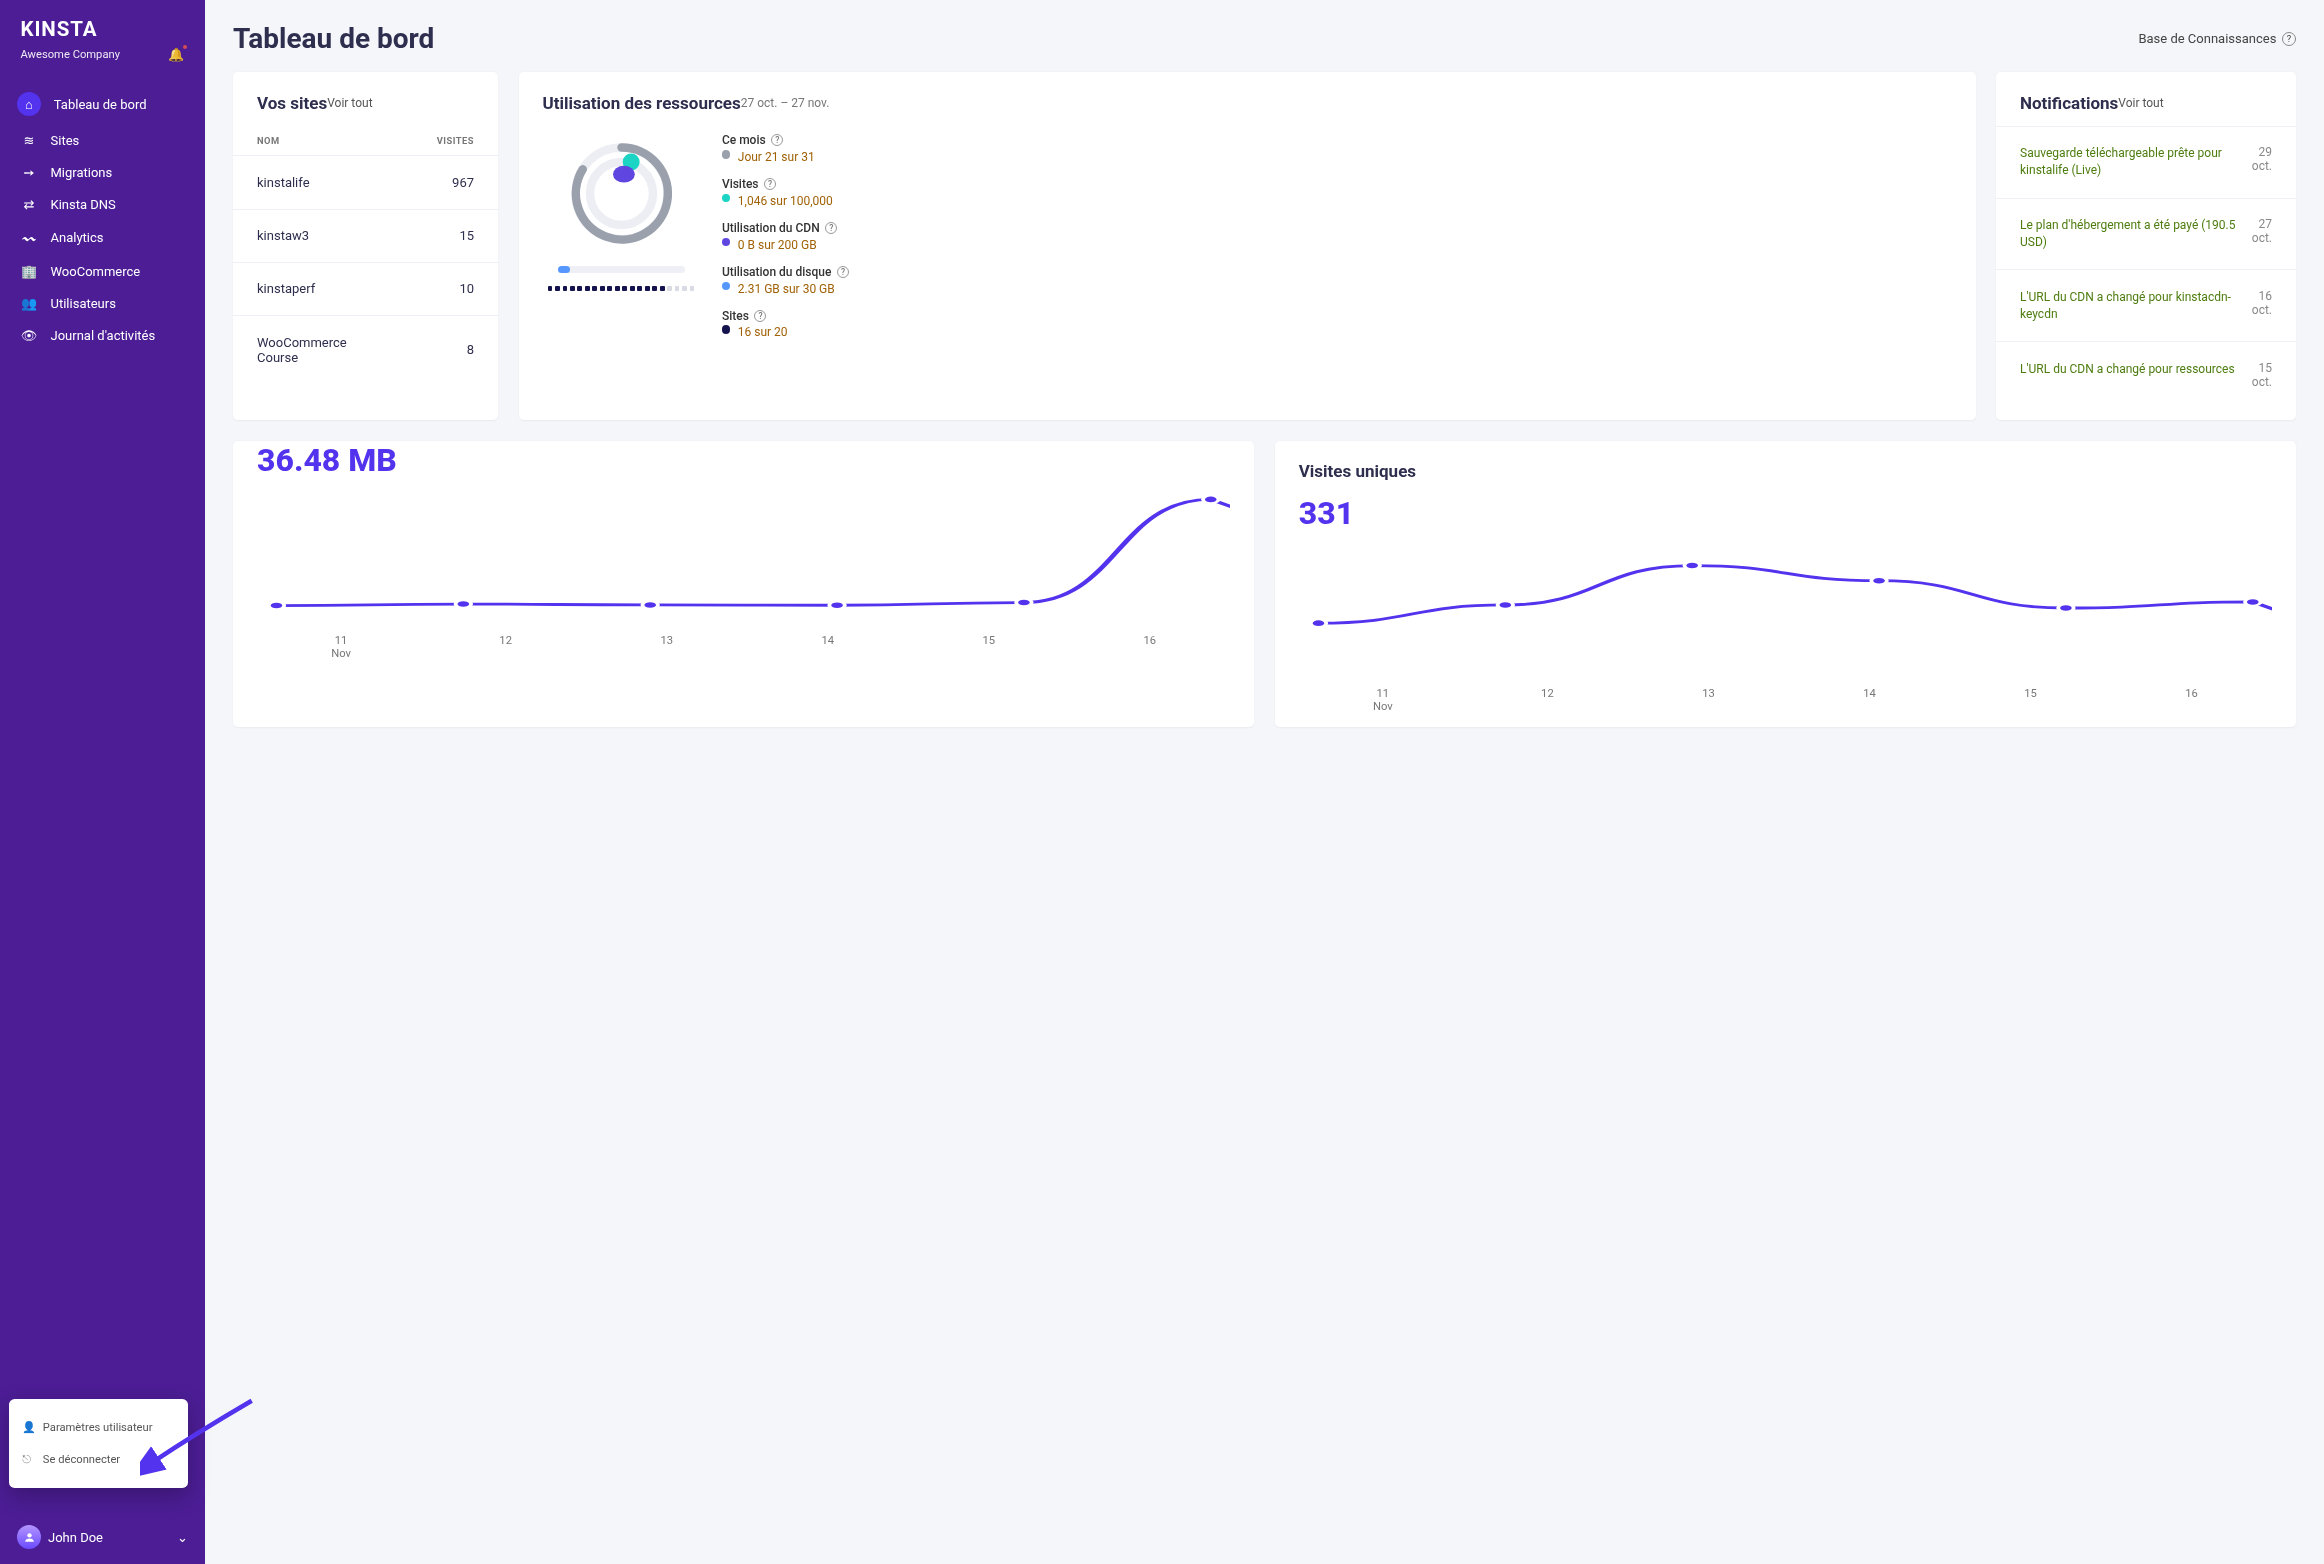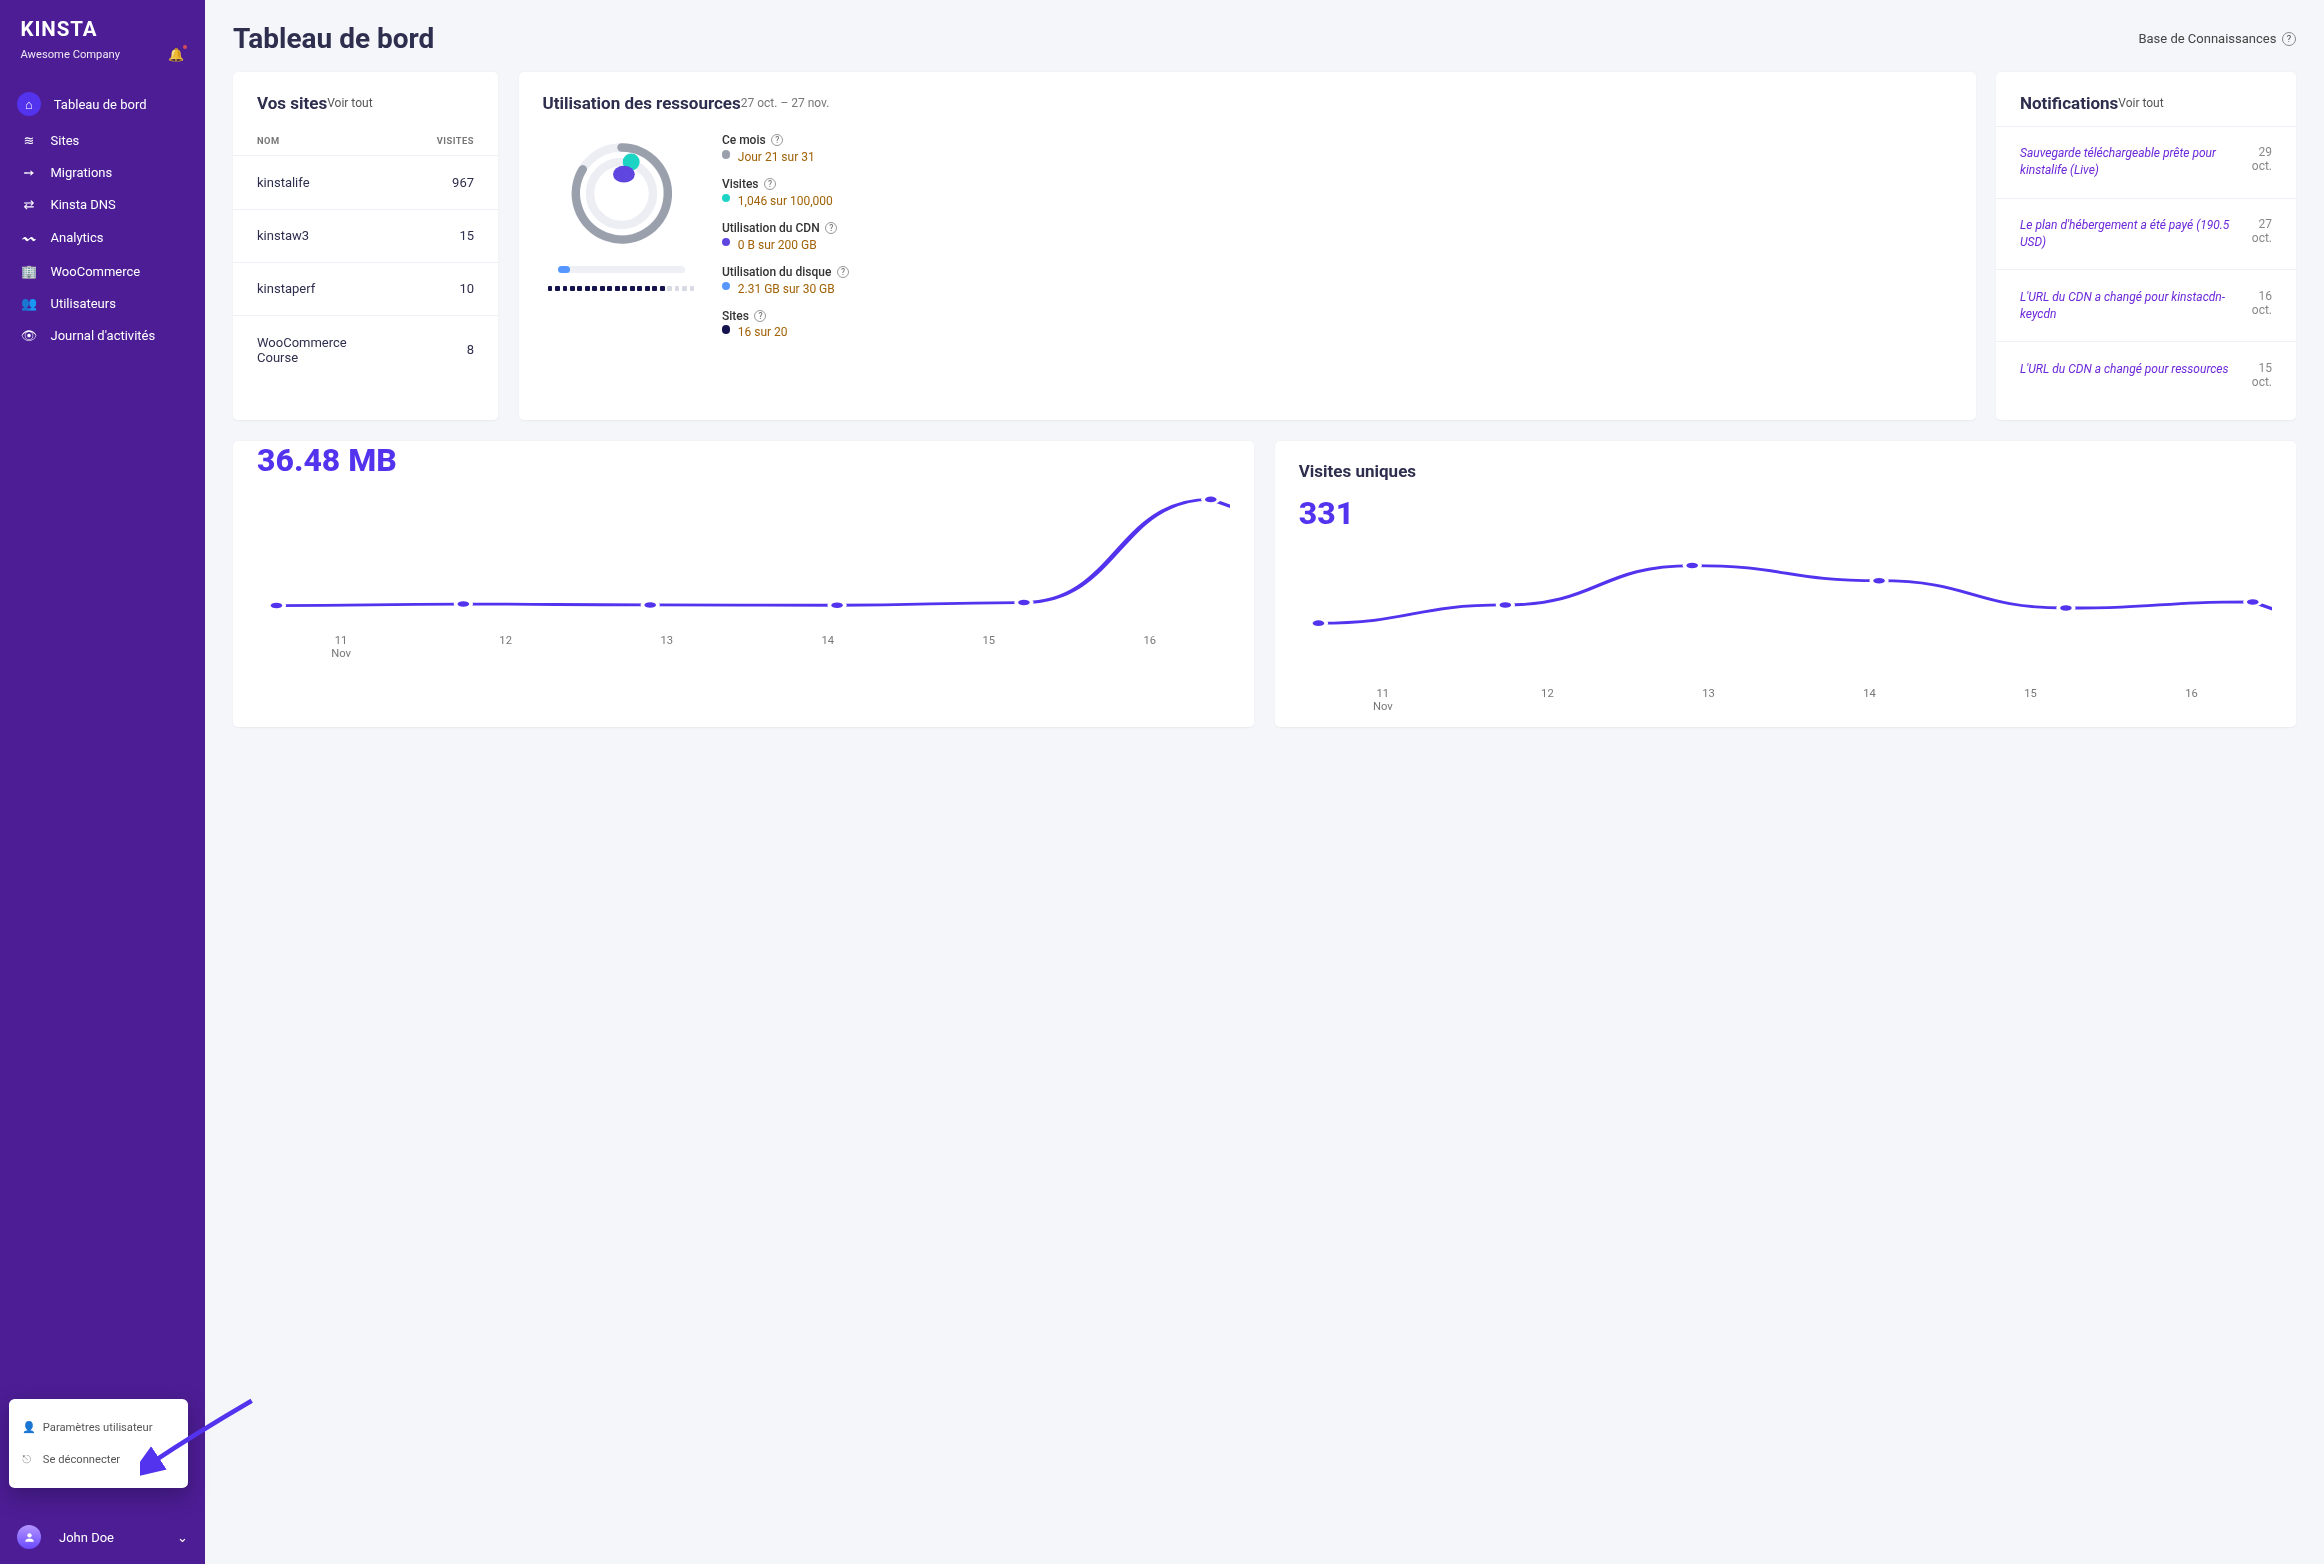--- a/index.html
+++ b/index.html
@@ -11,21 +11,21 @@
 .bell{position:relative;font-size:13px;}
 .bell::after{content:"";position:absolute;top:-1.9px;right:-2.8px;width:4.7px;height:4.7px;background:#e35050;border-radius:50%;}
 .nav{list-style:none;padding:3.7px 0;}
 .nav li{display:flex;align-items:center;gap:13px;padding:8.4px 20.5px;font-size:13px;cursor:pointer;}
 .nav li .ic{width:17px;display:flex;align-items:center;justify-content:center;}
 .nav li.active .ic-bg{background:#5333ed;border-radius:50%;width:24px;height:24px;display:flex;align-items:center;justify-content:center;margin-left:-3.7px;}
 .popup{position:absolute;bottom:76px;left:9.3px;width:179px;background:#fff;color:#555;border-radius:5.6px;box-shadow:0 7.5px 22.4px rgba(0,0,0,.25);padding:13px 0;}
 .popup-item{display:flex;align-items:center;gap:7.5px;padding:9.3px 13px;font-size:11.2px;cursor:pointer;}
 .popup-ic{width:13px;color:#888;}
 .arrow-annotation{position:absolute;bottom:84px;left:140px;width:121px;height:84px;pointer-events:none;z-index:10;}
-.userbar{margin-top:auto;display:flex;align-items:center;gap:18px;padding:15px 17px;font-size:13px;cursor:pointer;}
+.userbar{margin-top:auto;display:flex;align-items:center;gap:7px;padding:15px 17px;font-size:13px;cursor:pointer;}
 .avatar{width:24px;height:24px;border-radius:50%;background:linear-gradient(#b495ff,#6a4aff);display:flex;align-items:center;justify-content:center;}
 .chev{margin-left:auto;}
 .main{flex:1;overflow:auto;padding:22.4px 28px;}
 .header{display:flex;justify-content:space-between;align-items:center;margin-bottom:17px;}
 .header h1{font-size:28px;font-weight:700;}
 .kb{font-size:13px;color:#444;cursor:pointer;display:flex;align-items:center;gap:5.6px;}
 .qmark{border:0.9px solid #888;border-radius:50%;width:14px;height:14px;font-size:9.3px;display:inline-flex;align-items:center;justify-content:center;}
 .row{display:flex;gap:20.5px;margin-bottom:20.5px;}
 .card{background:#fff;border-radius:4.7px;box-shadow:0 0.9px 1.9px rgba(0,0,0,.05);}
 .card-h{display:flex;justify-content:flex-start;align-items:center;padding:20.5px 24px 13px;}
@@ -50,21 +50,21 @@
 .dots span{width:4.7px;height:4.7px;border-radius:0.9px;}
 .usage-list{flex:1;font-size:12px;}
 .u-item{margin-bottom:13px;}
 .u-title{font-weight:500;display:flex;align-items:center;gap:5.6px;color:#333;}
 .u-val{margin-top:2.8px;color:#a16207;display:flex;align-items:flex-start;gap:7.5px;}
 .swatch{width:8.4px;height:8.4px;border-radius:50%;display:inline-block;}
 .q{border:0.9px solid #999;border-radius:50%;width:12px;height:12px;font-size:8.4px;display:inline-flex;align-items:center;justify-content:center;color:#777;}
 .notif-card{width:300px;}
 .notif-list{list-style:none;}
 .notif-list li{display:flex;justify-content:space-between;gap:13px;padding:18.6px 24px;border-top:0.9px solid #eef0f5;font-size:12px;}
-.notif-list li .txt{color:#6d28d9;line-height:1.4;font-style:italic;}
+.notif-list li .txt{color:#4d7c0f;line-height:1.4;}
 .notif-list li .dt{color:#888;text-align:right;white-space:nowrap;}
 .chart-card{flex:1;padding-bottom:7.5px;}
 .big-num{font-size:32px;font-weight:800;color:#5333ed;padding:0 24px 5.6px;}
 .chart-area{padding:0 24px;}
 .chart-svg{width:100%;height:140px;}
 .xaxis{display:flex;justify-content:space-around;padding:5.6px 24px;font-size:11.2px;color:#777;}
 </style>
 </head>
 <body>
 

